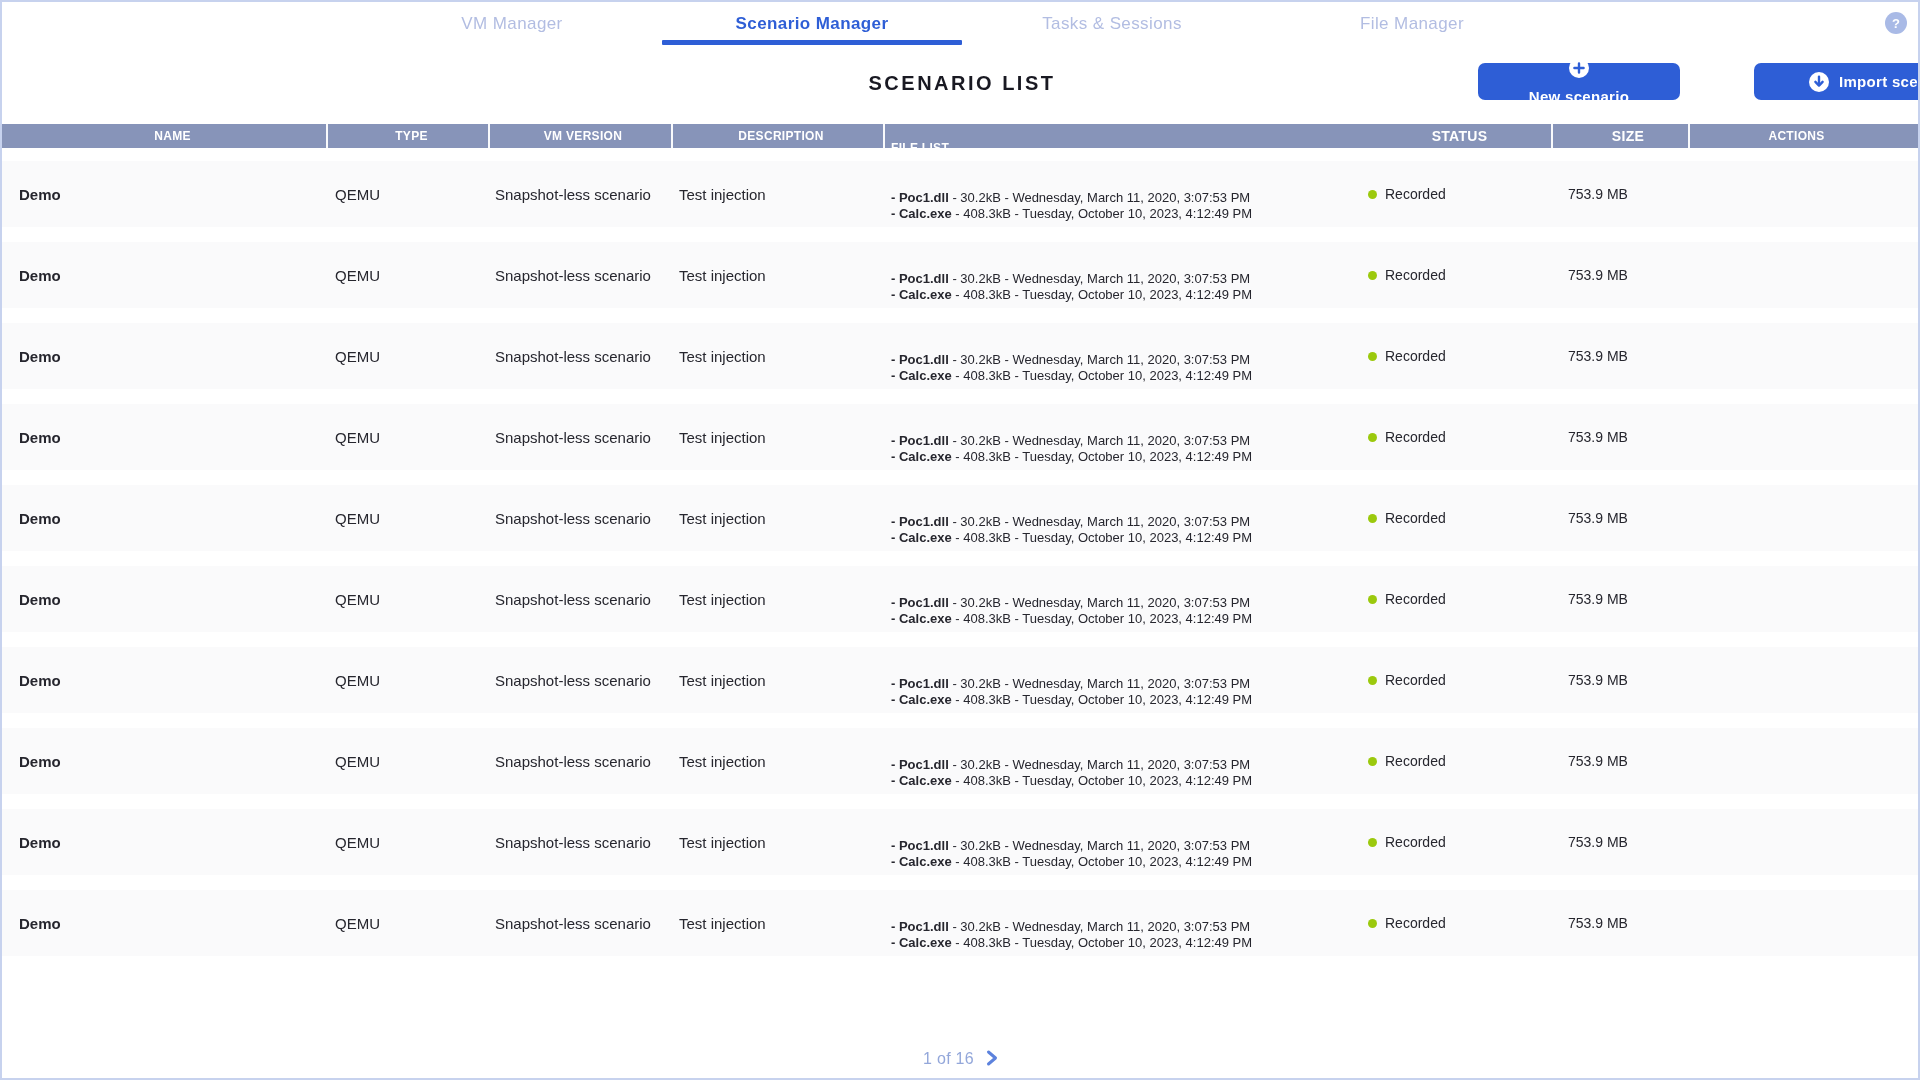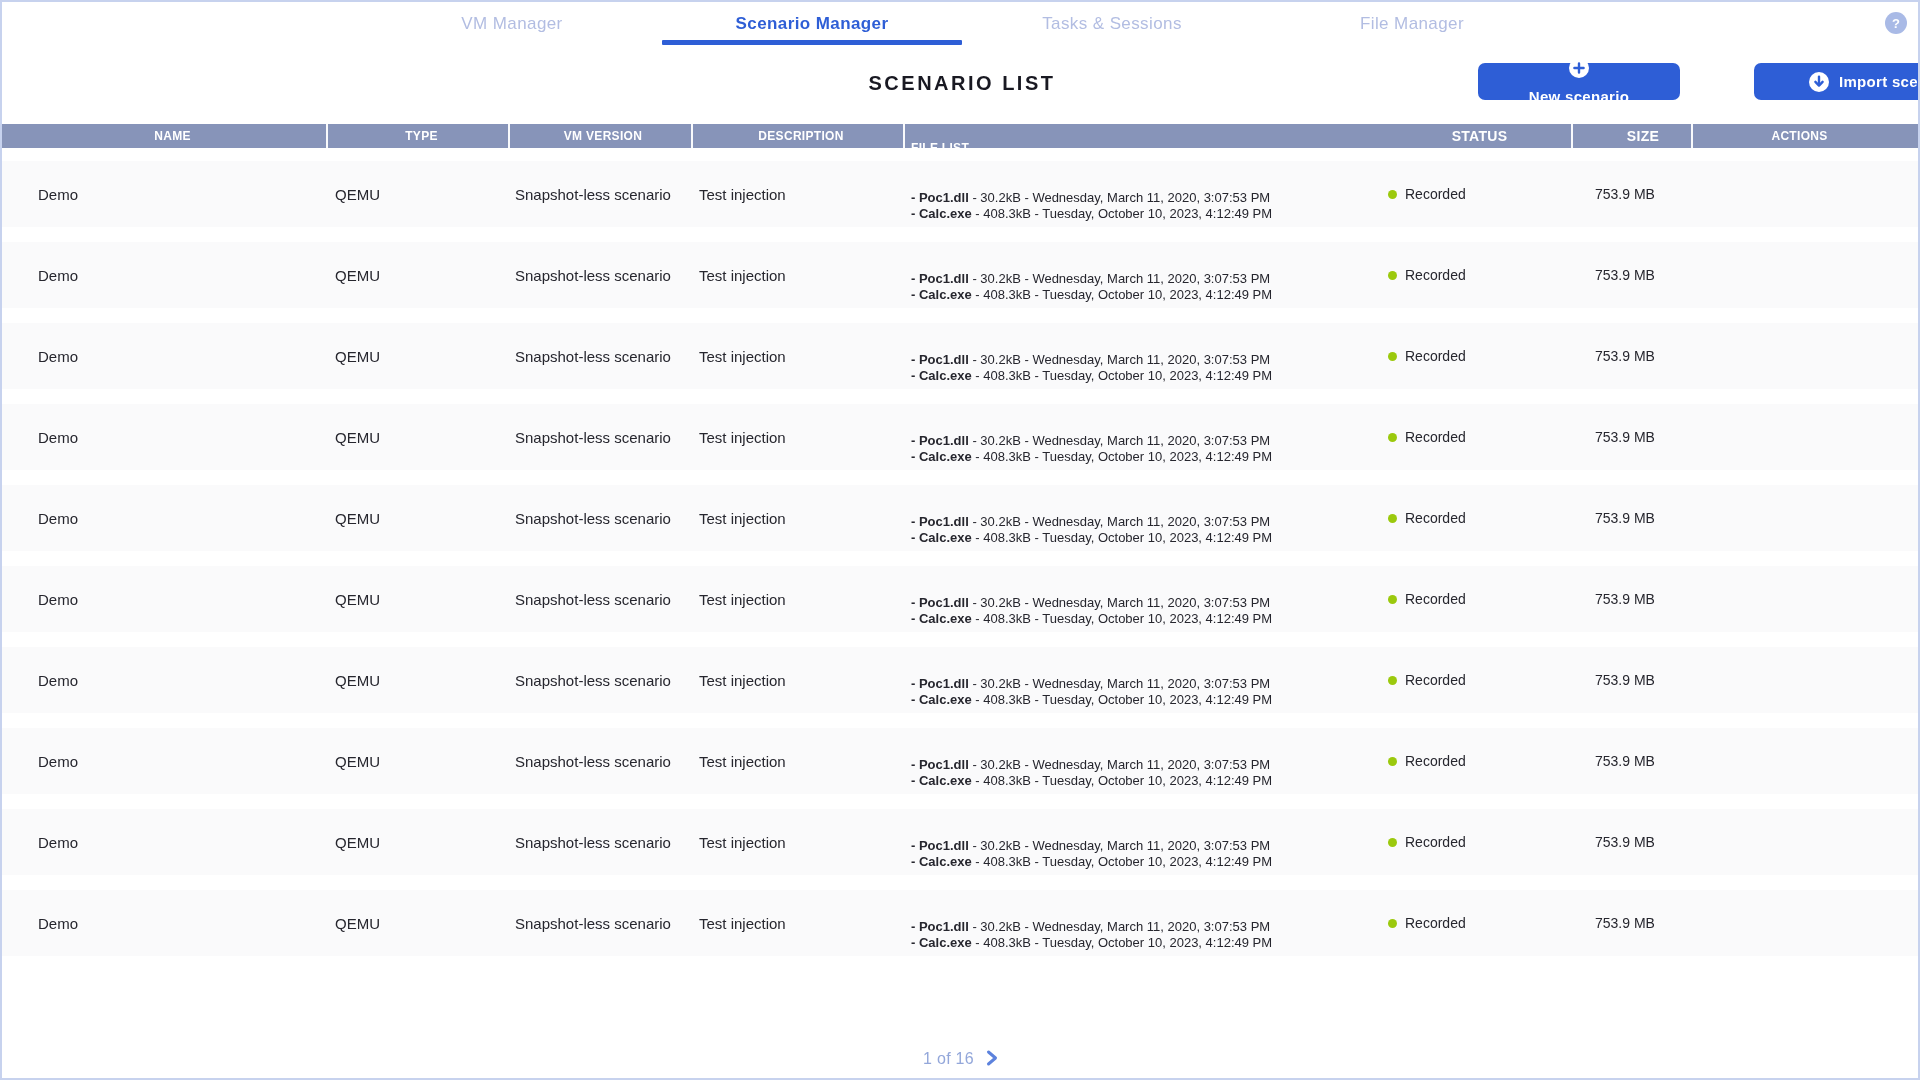--- a/index.html
+++ b/index.html
@@ -67,29 +67,29 @@
   .hcell:last-child { border-right:none; }
 
   .tbody { position:absolute; left:0; top:159px; width:1920px; }
   .row {
     display:flex; align-items:stretch; height:66px; margin-bottom:15px;
     background:#fafafb; cursor:pointer;
   }
   .cell { display:flex; align-items:center; font-size:15px; color:#26262e; }
 
   .c-name    { width:326px; padding-left:17px; }
-  .c-type    { width:182px; padding-left:7px; }
+  .c-type    { width:162px; padding-left:7px; }
   .c-vm      { width:183px; padding-left:5px; }
   .c-desc    { width:212px; padding-left:6px; }
   .c-files   { width:471px; padding-left:6px; }
   .c-status  { width:197px; padding-left:12px; }
-  .c-size    { width:120px; padding-left:22px; }
+  .c-size    { width:137px; padding-left:15px; }
   .c-actions { width:213px; }
 
-  .name { font-weight:normal;margin-left:19px; }
+  .name { font-weight:bold; }
   .c-files { flex-direction:column; align-items:flex-start; justify-content:center;margin-top:24px; }
   .file-line { font-size:13px; line-height:16px; color:#26262e; white-space:nowrap; }
   .fname { font-weight:bold; }
   .dot {
     width:9px; height:9px; border-radius:50%;
     background:var(--status-green, #9bc90d); margin-right:8px; flex:0 0 auto;
   }
   .c-status, .c-size { font-size:14px; }
 
   

